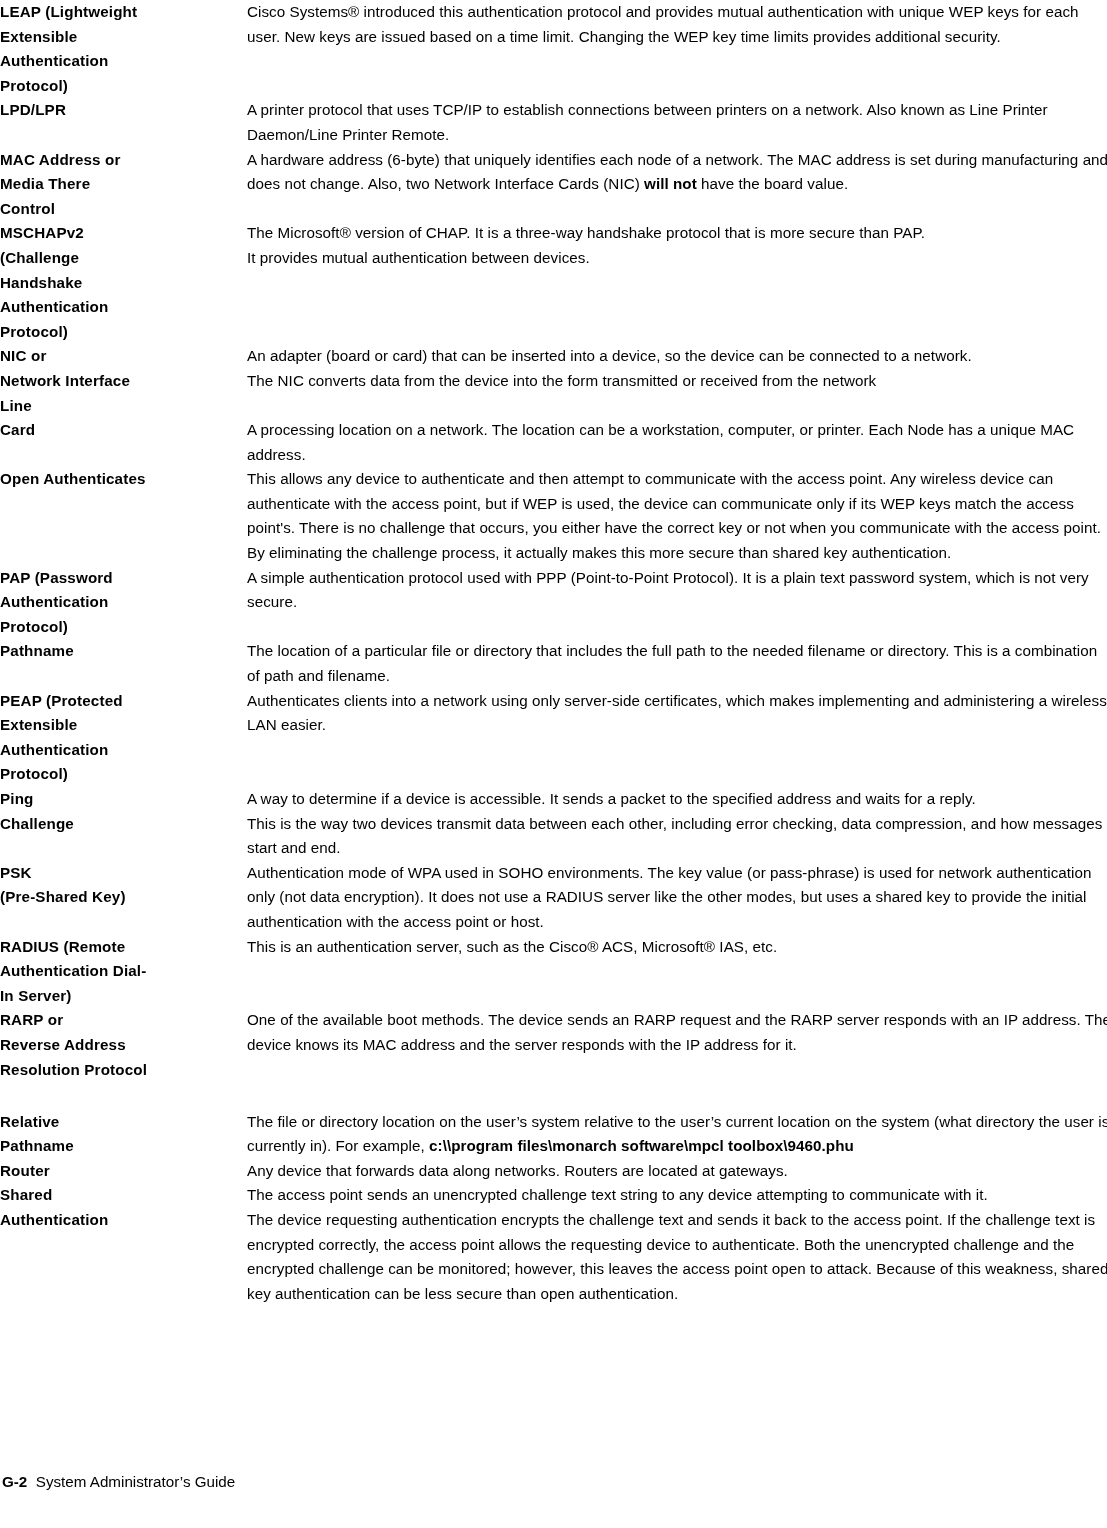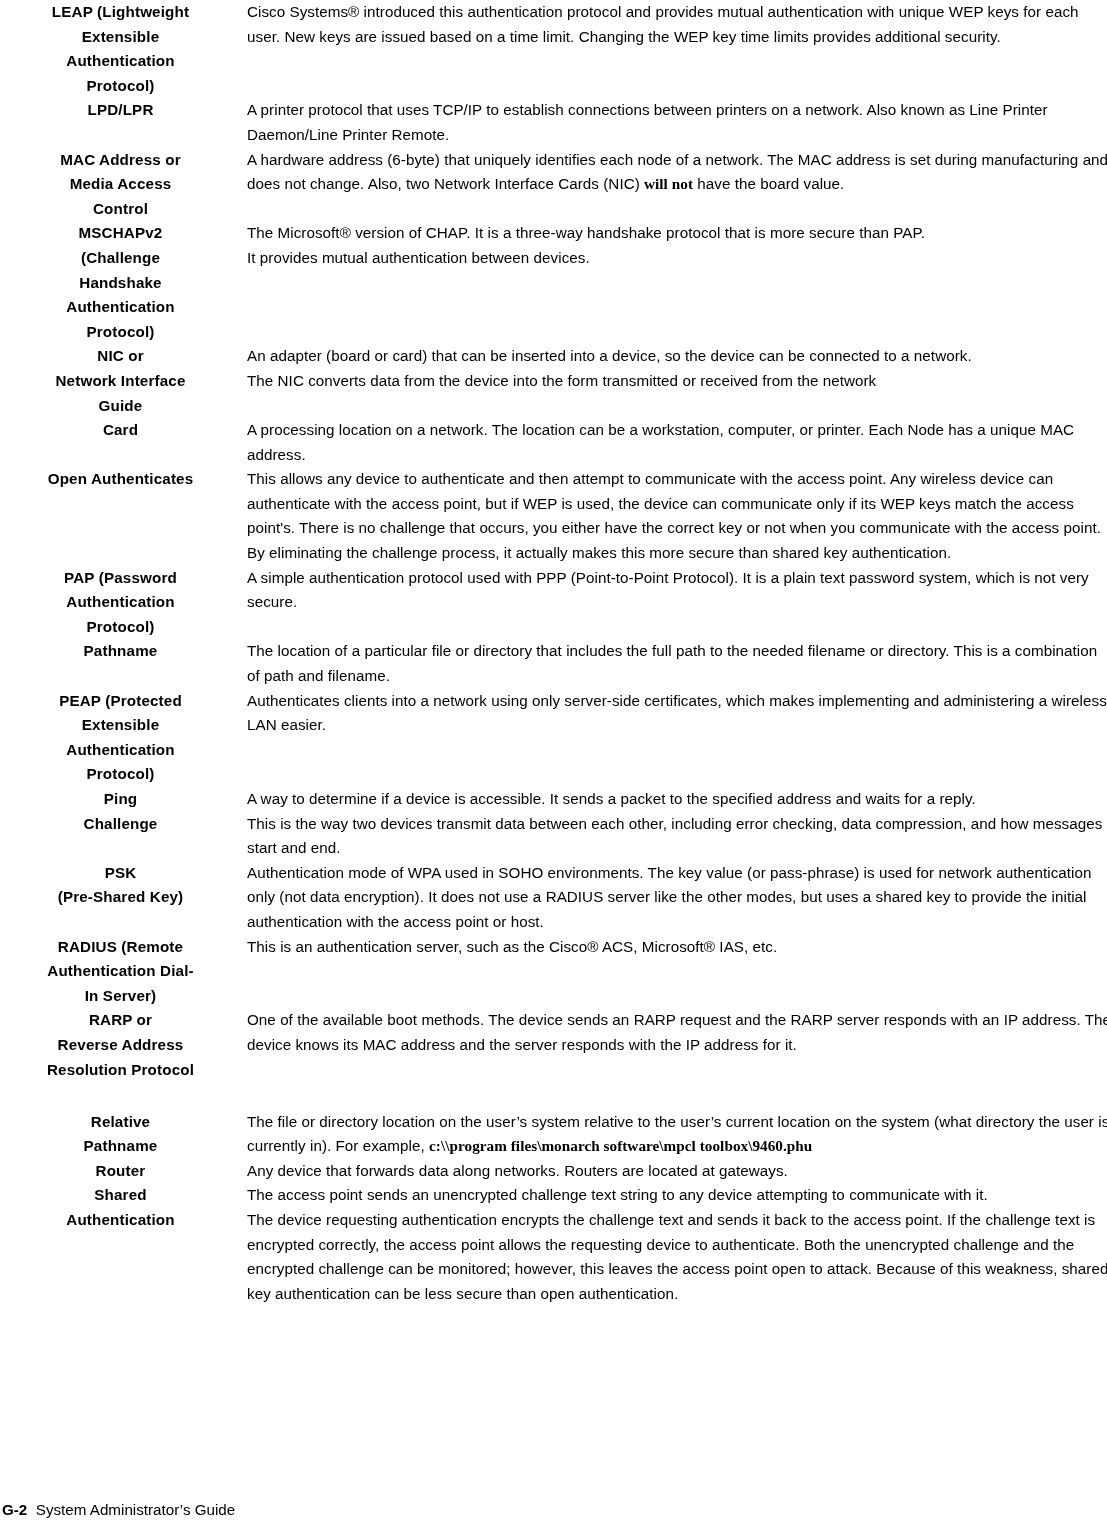--- a/index.html
+++ b/index.html
@@ -26,44 +26,43 @@
     table-layout: fixed;
   }
   .glossary td {
     vertical-align: top;
     padding: 0;
     border: 0;
   }
   .col-term {
     width: 241px;
     padding-right: 6px !important;
-    text-align: center;
   }
   .col-def {
     width: 866px;
     padding-right: 12px !important;
   }
   .term {
     font-weight: bold;
     font-size: 15.2px;
     line-height: 24.6px;
     letter-spacing: 0.15px;
     white-space: pre-line;
   }
   .def {
     font-size: 15.2px;
     line-height: 24.6px;
     letter-spacing: 0.05px;
     white-space: pre-line;
   }
-  .def .b { font-weight: bold; font-family: Liberation Serif, serif; }
+  .def .b { font-weight: bold; }
   .footer {
     position: absolute;
     left: 2px;
-    bottom: 8px;
+    bottom: 36px;
     font-size: 15.2px;
     line-height: 20px;
     white-space: nowrap;
   }
   .footer .pg {
     font-weight: bold;
   }
 </style>
 </head>
 <body>
@@ -91,21 +90,21 @@
           <div class="term">LPD/LPR</div>
         </td>
         <td class="col-def">
           <div class="def">A printer protocol that uses TCP/IP to establish connections between printers on a network.  Also known as Line Printer Daemon/Line Printer Remote.</div>
         </td>
       </tr>
 
       <tr>
         <td class="col-term">
           <div class="term">MAC Address or
-Media Access
+Media There
 Control</div>
         </td>
         <td class="col-def">
           <div class="def"><span>A hardware address (6-byte) that uniquely identifies each node of a network.  The MAC address is set during manufacturing and does not change.  Also, two Network Interface Cards (NIC) </span><span class="b">will not</span><span> have the board value.</span></div>
         </td>
       </tr>
 
       <tr>
         <td class="col-term">
           <div class="term">MSCHAPv2
@@ -118,21 +117,21 @@
           <div class="def">The Microsoft® version of CHAP.  It is a three-way handshake protocol that is more secure than PAP.</div>
           <div class="def">It provides mutual authentication between devices.</div>
           <div style="height:42px"></div>
         </td>
       </tr>
 
       <tr>
         <td class="col-term">
           <div class="term">NIC or
 Network Interface
-Guide</div>
+Line</div>
         </td>
         <td class="col-def">
           <div class="def">An adapter (board or card) that can be inserted into a device, so the device can be connected to a network.</div>
           <div class="def">The NIC converts data from the device into the form transmitted or received from the network</div>
         </td>
       </tr>
 
       <tr>
         <td class="col-term">
           <div class="term">Card</div>

